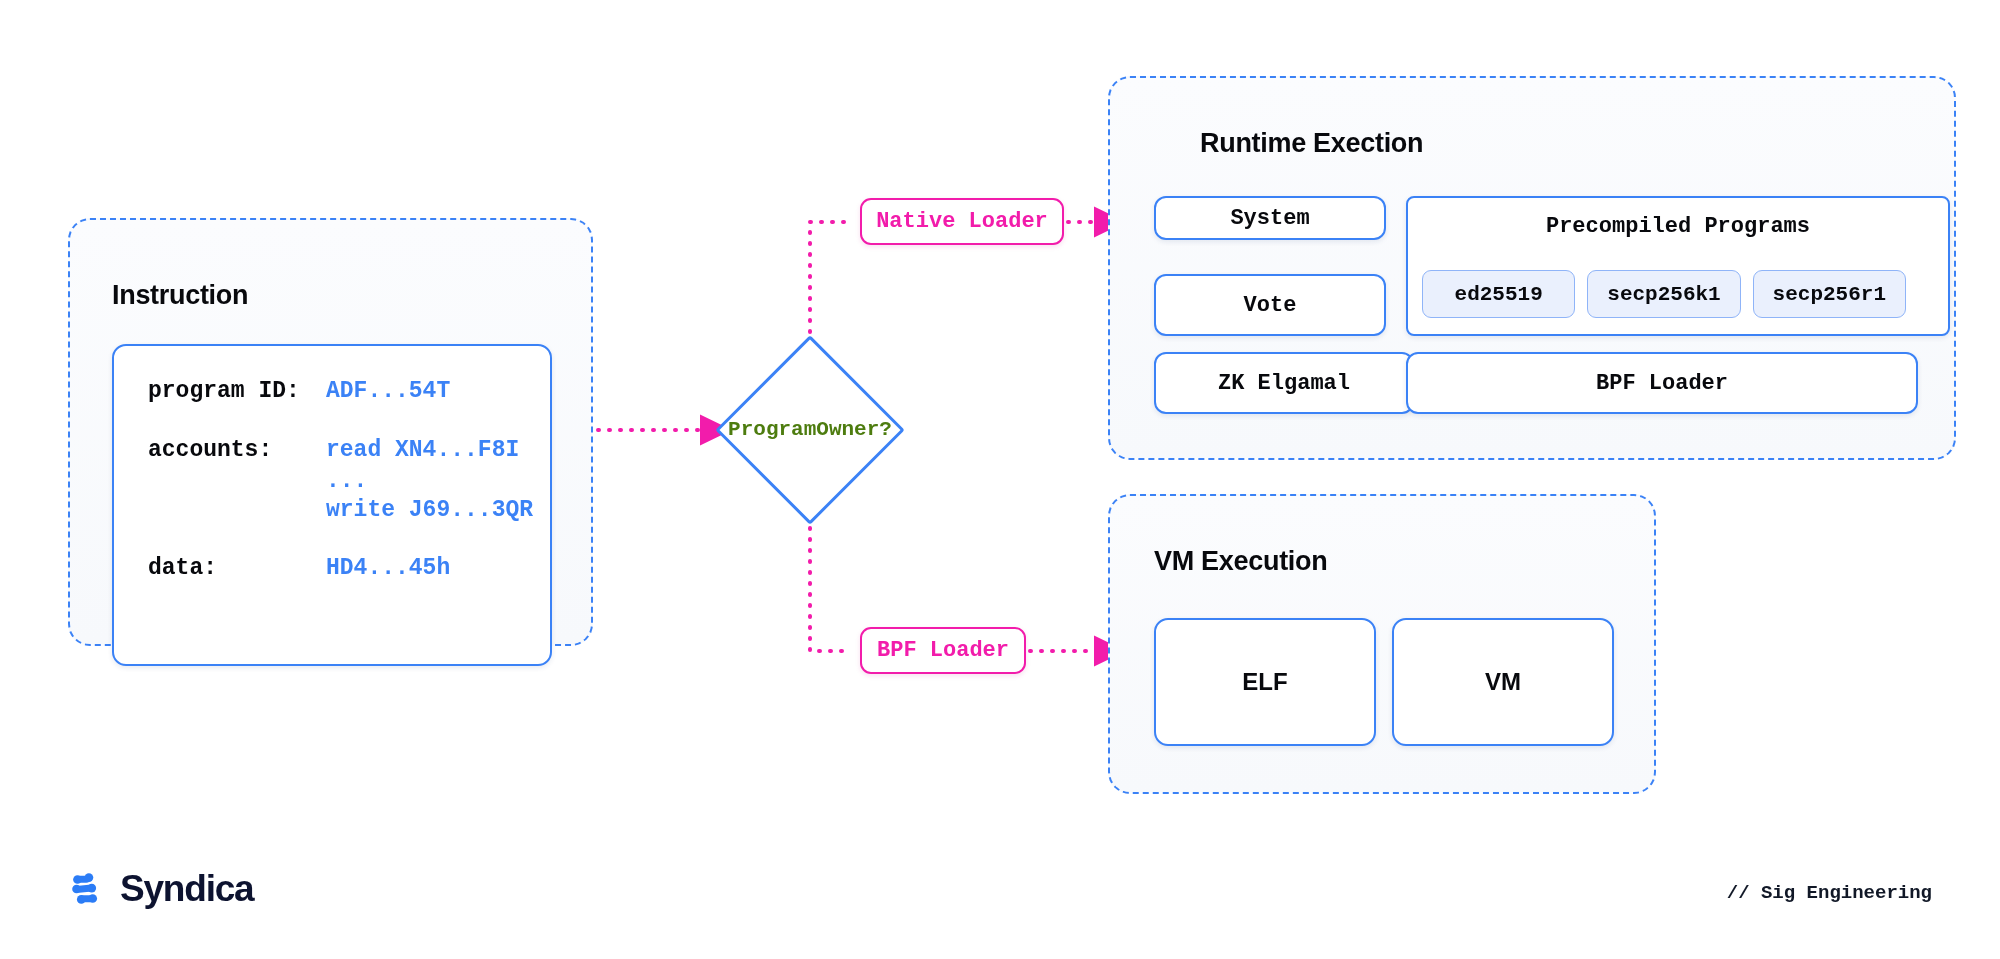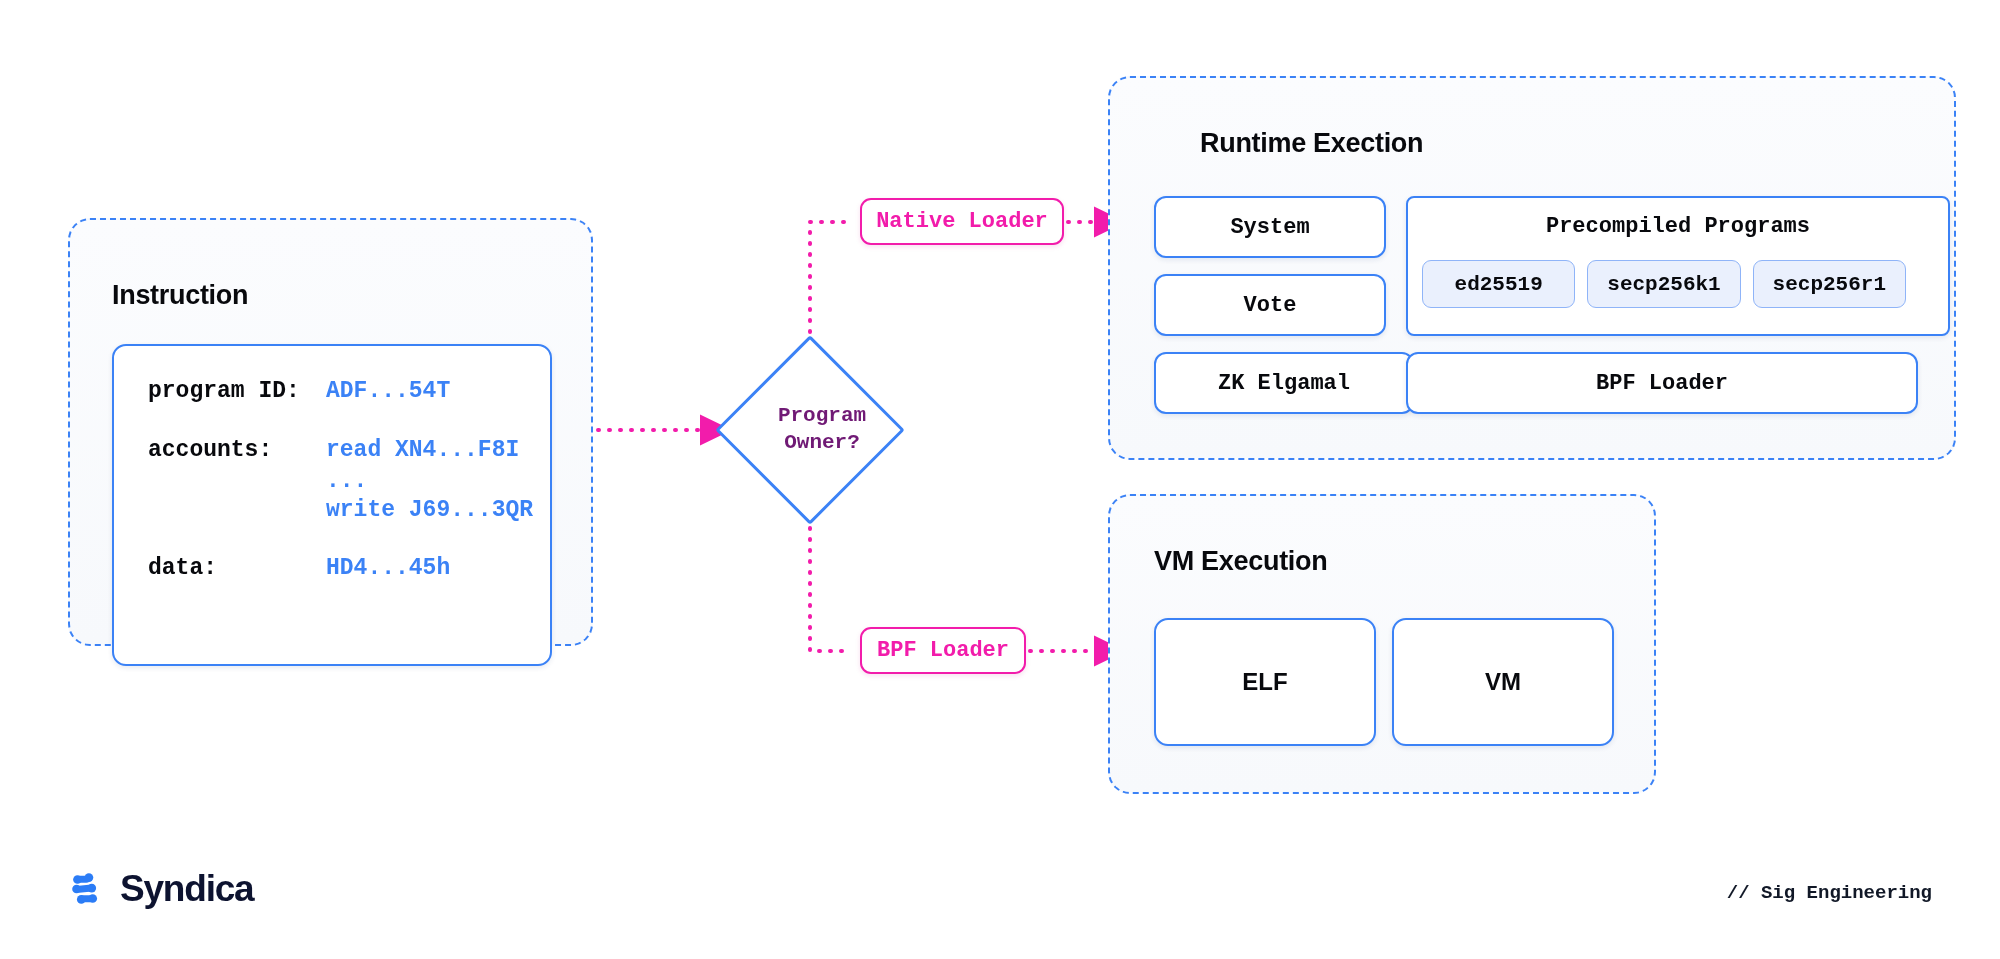--- a/index.html
+++ b/index.html
@@ -78,30 +78,30 @@
     top: 28px;
     width: 134px;
     height: 134px;
     border: 3px solid #3b82f6;
     background: #ffffff;
     transform: rotate(45deg);
     border-radius: 3px;
   }
   #diamond-label {
     position: absolute;
-    left: 12px; top: 0;
+    left: 0; top: 0;
     width: 190px; height: 190px;
     display: flex;
-    flex-direction: column;
+    flex-direction: row;
     align-items: center;
     justify-content: center;
     font-family: "Liberation Mono", monospace;
     font-weight: bold;
     font-size: 21px;
-    color: #701a75;
+    color: #4d7c0f;
     line-height: 1.28;
     text-align: center;
     pointer-events: none;
   }
 
   
   .loader-pill {
     position: absolute;
     display: flex;
     align-items: center;
@@ -140,21 +140,21 @@
     border-radius: 12px;
     background: #ffffff;
     font-family: "Liberation Mono", monospace;
     font-weight: bold;
     font-size: 22px;
     color: #08090d;
     white-space: nowrap;
     box-shadow: 0 2px 5px rgba(30,60,120,0.10);
   }
 
-  #box-system    { left: 44px;  top: 118px; width: 232px; height: 62px; }
+  #box-system    { left: 44px;  top: 118px; width: 232px; height: 44px; }
   #box-vote      { left: 44px;  top: 196px; width: 232px; height: 62px; }
   #box-zkelgamal { left: 44px;  top: 274px; width: 260px; height: 62px; }
 
   #precompiled-box {
     position: absolute;
     left: 296px;
     top: 118px;
     width: 544px;
     height: 140px;
     border: 2px solid #3b82f6;
@@ -168,21 +168,21 @@
     width: 100%;
     text-align: center;
     font-family: "Liberation Mono", monospace;
     font-weight: bold;
     font-size: 22px;
     color: #08090d;
   }
   #chips {
     position: absolute;
     left: 14px;
-    top: 62px;
+    top: 72px;
     width: 484px;
     display: flex;
     gap: 12px;
     justify-content: space-between;
   }
   .chip {
     flex: 1 1 0;
     height: 48px;
     display: flex;
     align-items: center;

